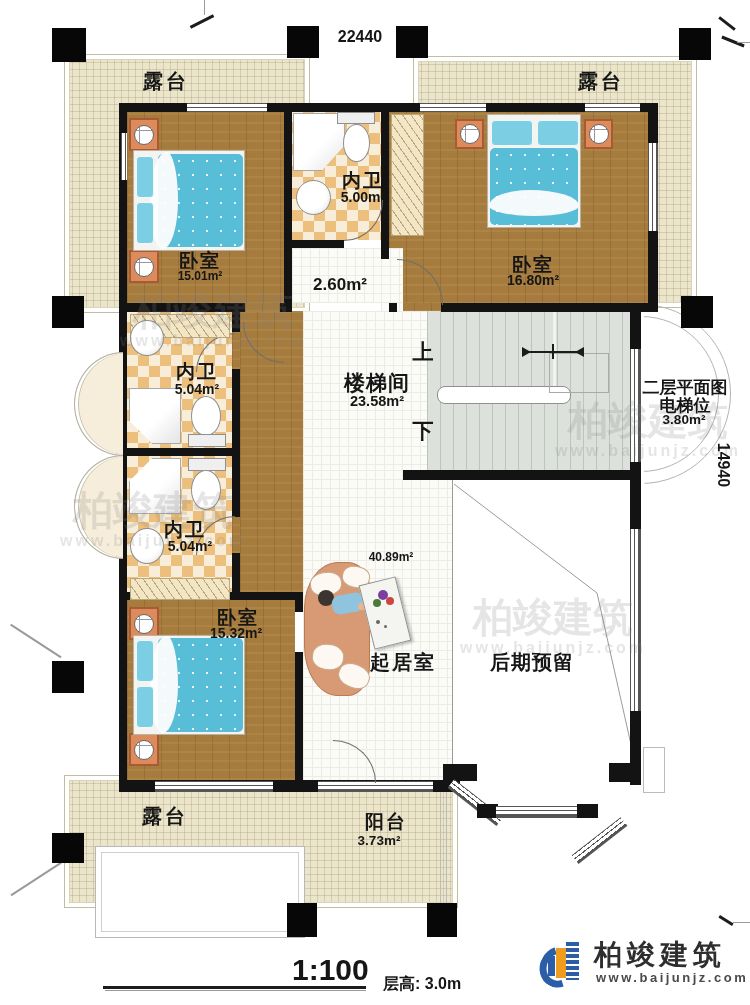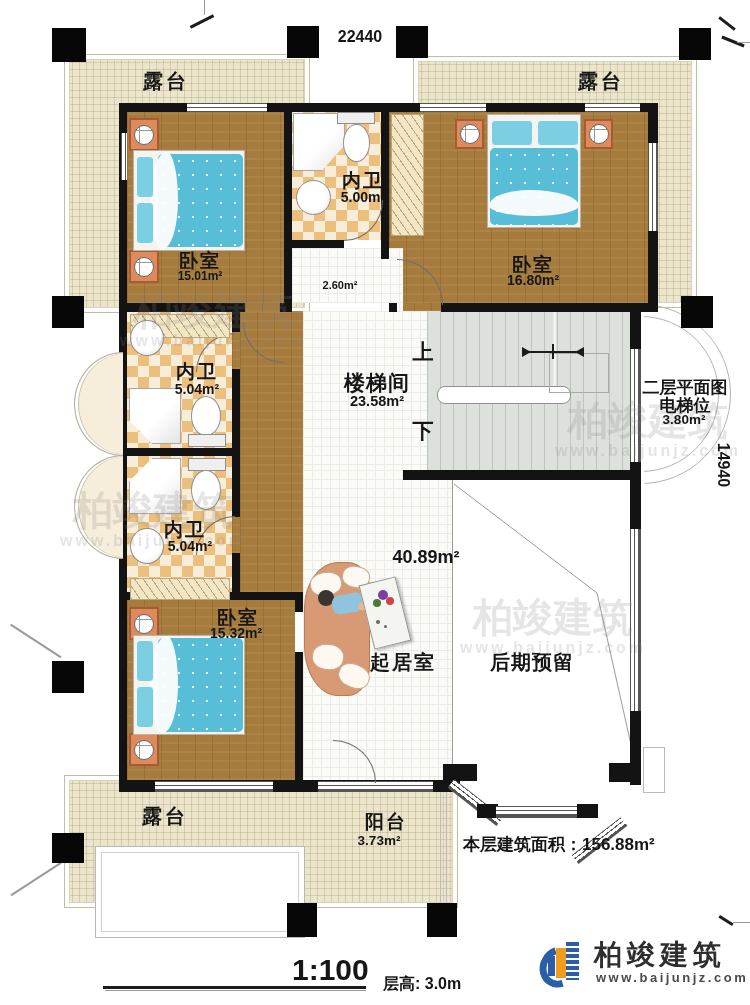--- a/index.html
+++ b/index.html
@@ -282,39 +282,38 @@
   <div class="lbl" style="left:601px;top:81px;font-size:20px;letter-spacing:3px;">露台</div>
   <div class="lbl" style="left:165px;top:816px;font-size:20px;letter-spacing:3px;">露台</div>
   <div class="lbl" style="left:386px;top:822px;font-size:19px;letter-spacing:2px;">阳台</div>
   <div class="lbl" style="left:379px;top:841px;font-size:13.5px;">3.73m²</div>
   <div class="lbl" style="left:200px;top:261px;font-size:19px;letter-spacing:2px;">卧室</div>
   <div class="lbl" style="left:200px;top:277px;font-size:12px;">15.01m²</div>
   <div class="lbl" style="left:363px;top:181px;font-size:19px;letter-spacing:2px;">内卫</div>
   <div class="lbl" style="left:363px;top:198px;font-size:14px;">5.00m²</div>
   <div class="lbl" style="left:533px;top:265px;font-size:19px;letter-spacing:2px;">卧室</div>
   <div class="lbl" style="left:533px;top:281px;font-size:14px;">16.80m²</div>
-  <div class="lbl" style="left:340px;top:285px;font-size:11px;">2.60m²</div>
+  <div class="lbl" style="left:340px;top:285px;font-size:17px;">2.60m²</div>
   <div class="lbl" style="left:377px;top:383px;font-size:21px;letter-spacing:1px;">楼梯间</div>
   <div class="lbl" style="left:377px;top:402px;font-size:14.5px;">23.58m²</div>
   <div class="lbl" style="left:685px;top:388px;font-size:17px;">二层平面图</div>
   <div class="lbl" style="left:685px;top:406px;font-size:17px;">电梯位</div>
   <div class="lbl" style="left:684px;top:420px;font-size:13.5px;">3.80m²</div>
   <div class="lbl" style="left:197px;top:372px;font-size:19px;letter-spacing:2px;">内卫</div>
   <div class="lbl" style="left:197px;top:390px;font-size:14px;">5.04m²</div>
   <div class="lbl" style="left:185px;top:530px;font-size:19px;letter-spacing:2px;">内卫</div>
   <div class="lbl" style="left:190px;top:547px;font-size:14px;">5.04m²</div>
   <div class="lbl" style="left:238px;top:618px;font-size:19px;letter-spacing:2px;">卧室</div>
   <div class="lbl" style="left:236px;top:634px;font-size:14px;">15.32m²</div>
-  <div class="lbl" style="left:426px;top:558px;font-size:18px;">40.89m²</div>
+  <div class="lbl" style="left:391px;top:558px;font-size:12px;">40.89m²</div>
   <div class="lbl" style="left:403px;top:662px;font-size:20px;letter-spacing:2px;">起居室</div>
   <div class="lbl" style="left:532px;top:662px;font-size:20px;letter-spacing:1px;">后期预留</div>
   <div class="lbl" style="left:423px;top:352px;font-size:21px;">上</div>
   <div class="lbl" style="left:423px;top:431px;font-size:21px;">下</div>
 
-  <div class="lbl" style="left:463px;top:845px;transform:translate(0,-50%);font-size:17px;">本层建筑面积：156.88m²</div>
 
   <div class="lbl" style="left:292px;top:969px;transform:translate(0,-50%);font-size:30px;">1:100</div>
   <div class="mark" style="left:103px;top:986px;width:263px;height:2.5px;"></div>
   <div class="thin" style="left:105px;top:990px;width:261px;height:1px;"></div>
   <div class="lbl" style="left:383px;top:984px;transform:translate(0,-50%);font-size:16px;text-align:center;">层高: 3.0m</div>
 
   <div class="abs" style="left:540px;top:934px;width:210px;height:60px;">
     <div style="position:absolute;left:0;top:4px;width:52px;height:52px;">
       <div style="position:absolute;left:0px;top:8px;width:38px;height:42px;border:7px solid #2b5ea7;border-radius:50%;border-top-color:transparent;border-right-color:transparent;transform:rotate(28deg);box-sizing:border-box;"></div>
       <div style="position:absolute;left:16px;top:10px;width:11px;height:30px;background:#f09d1e;"></div>

